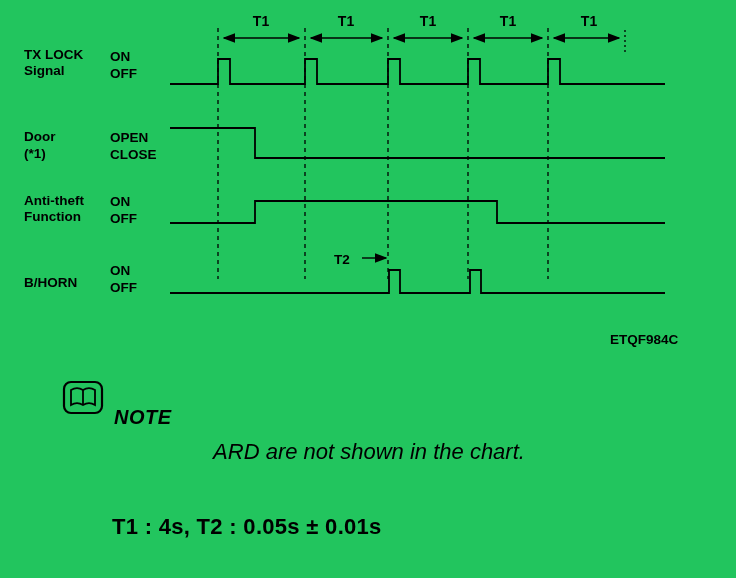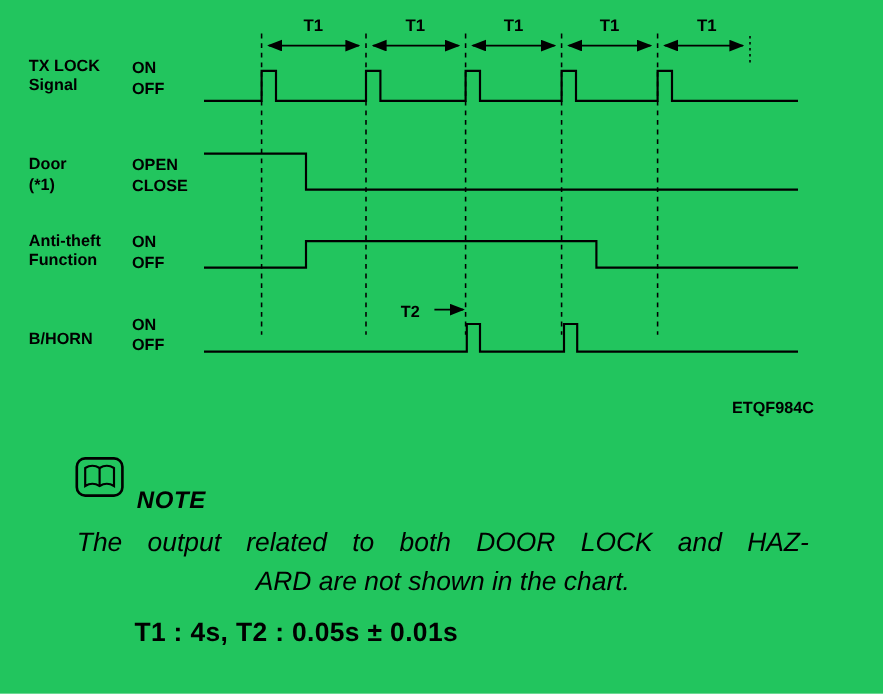--- a/index.html
+++ b/index.html
@@ -107,19 +107,18 @@
 
   <svg class="note-icon" width="42" height="36" viewBox="0 0 42 36">
     <rect x="2" y="2" width="38" height="31" rx="7" fill="none" stroke="#000" stroke-width="2.2"></rect>
     <path d="M9,10 C13,7.5 17,7.5 21,10 C25,7.5 29,7.5 33,10 L33,25 C29,22.5 25,22.5 21,25 C17,22.5 13,22.5 9,25 Z" fill="none" stroke="#000" stroke-width="1.8"></path>
     <line x1="21" y1="10" x2="21" y2="25" stroke="#000" stroke-width="1.8"></line>
   </svg>
 
   <div class="note-title">NOTE</div>
 
   <div class="note-body">
-    <div class="l1">The output related to both DOOR LOCK and HAZ-</div>
     <div class="l2">ARD are not shown in the chart.</div>
   </div>
 
   <div class="timing-spec">T1 : 4s, T2 : 0.05s ± 0.01s</div>
 
 </div>
 
 </body></html>

